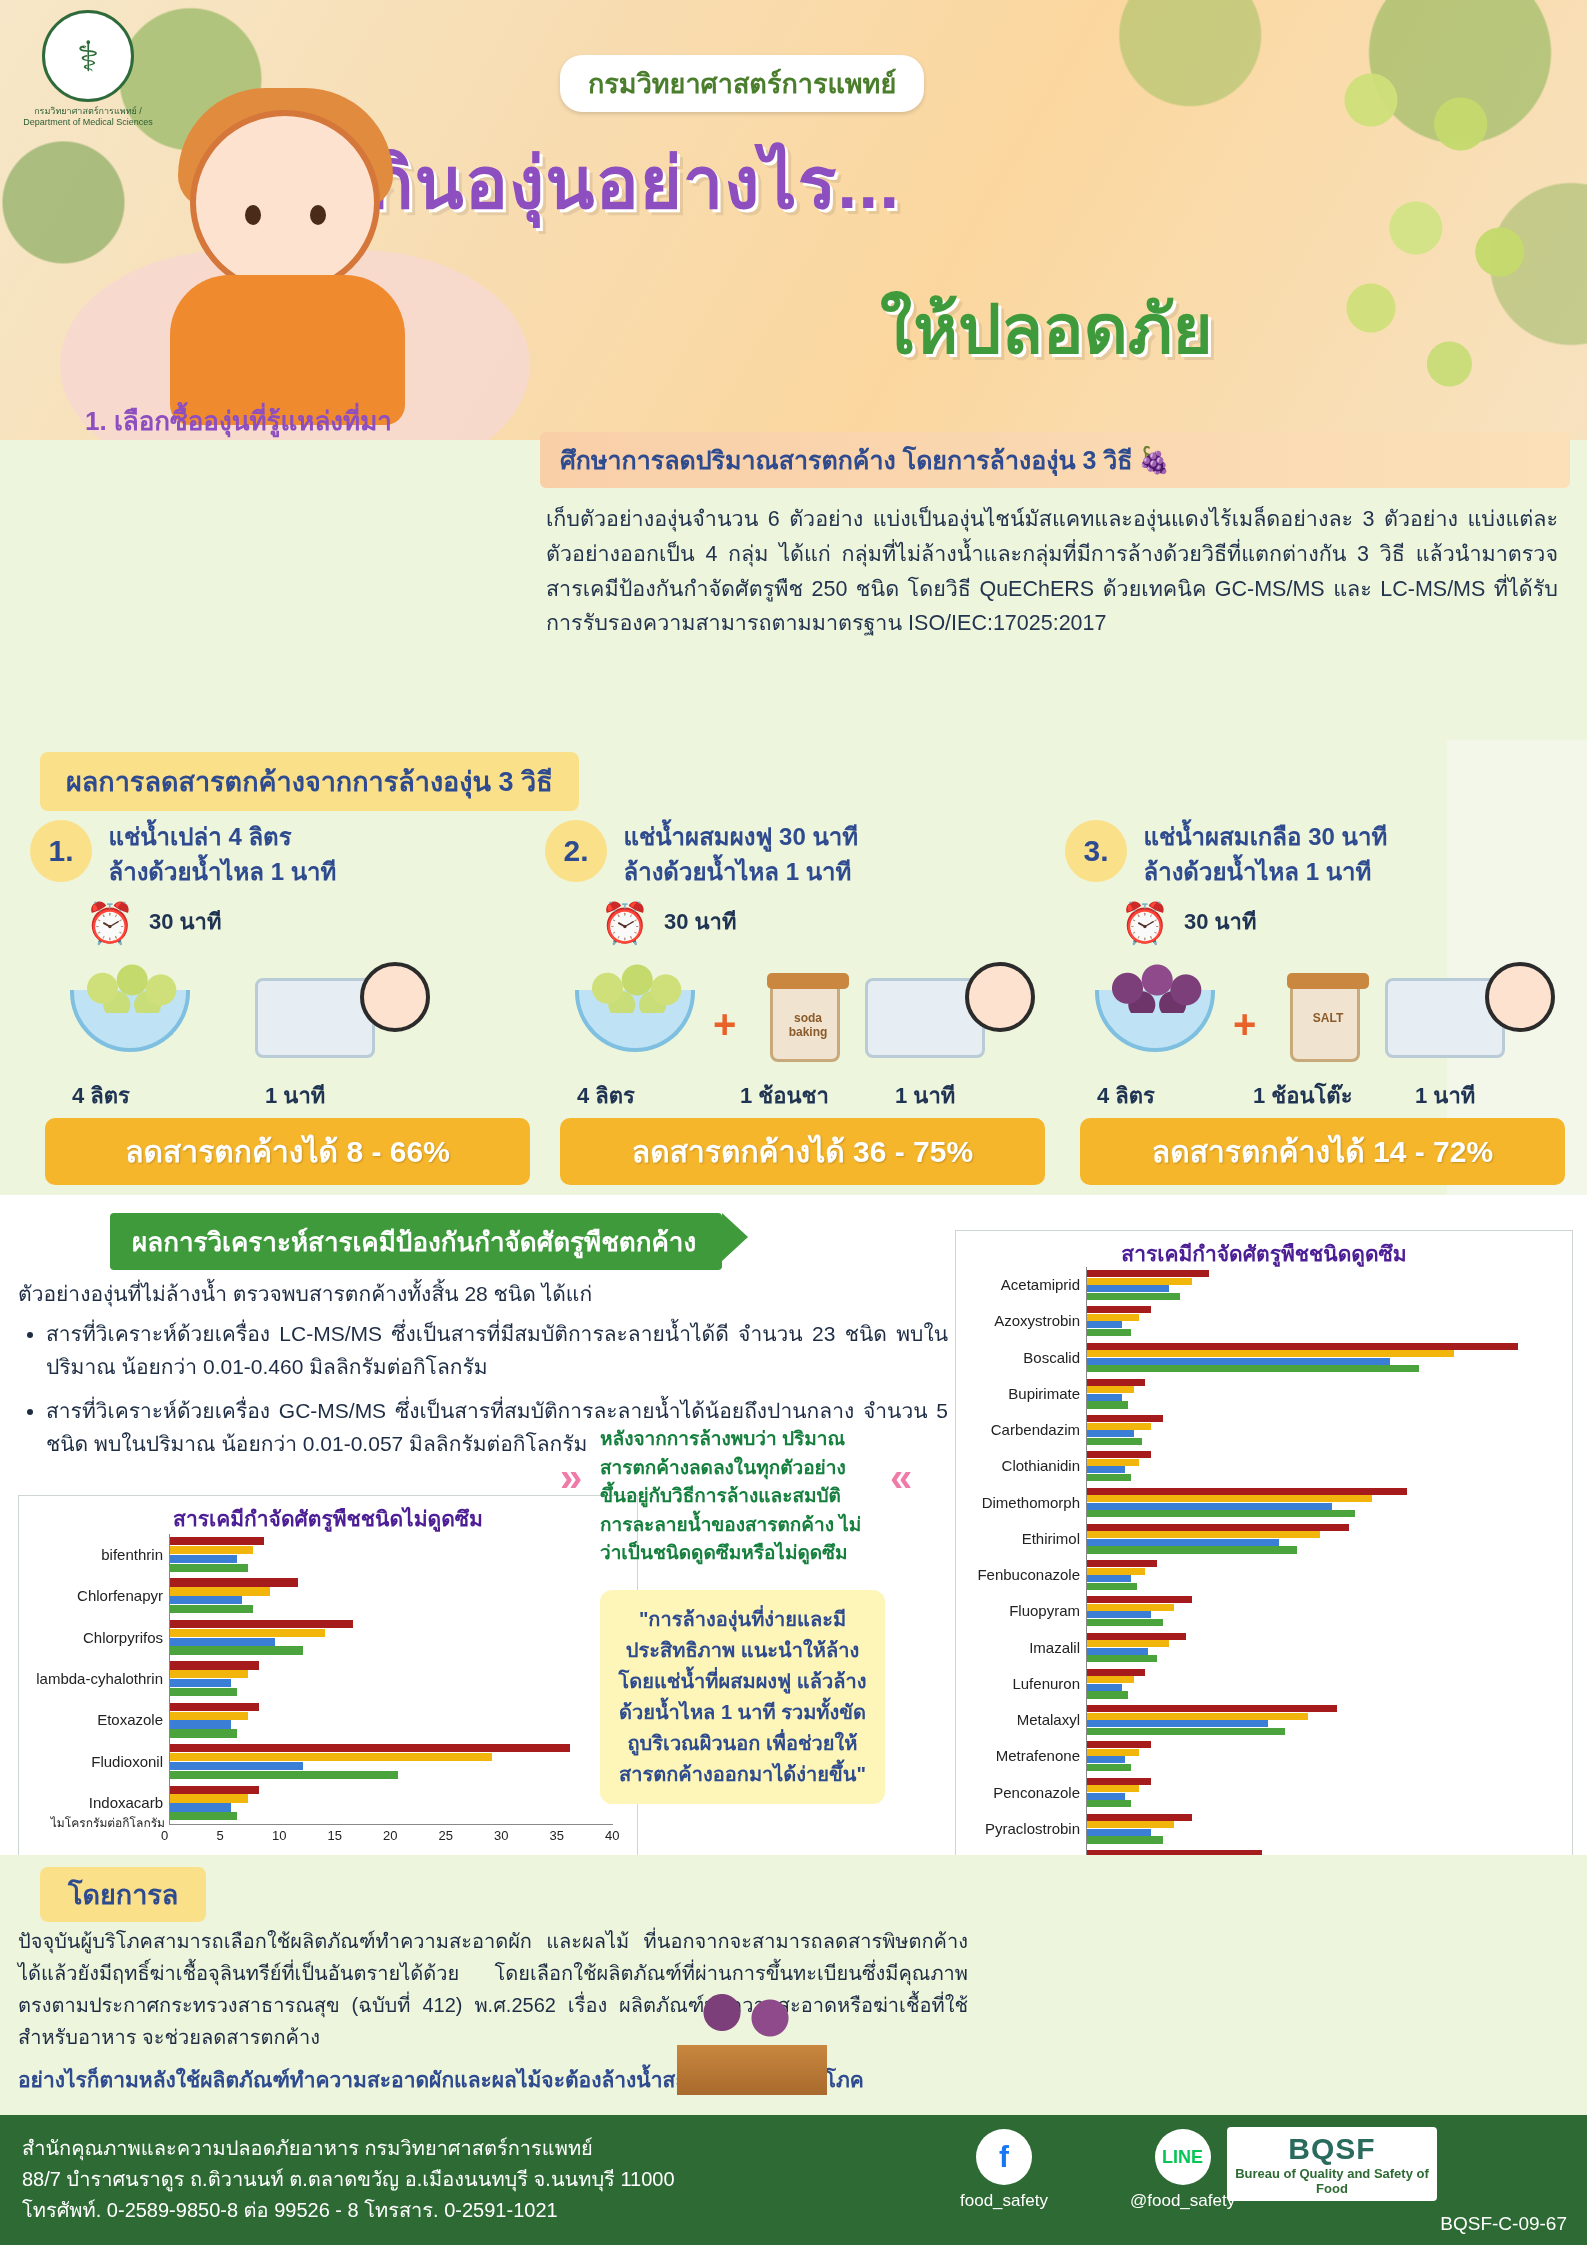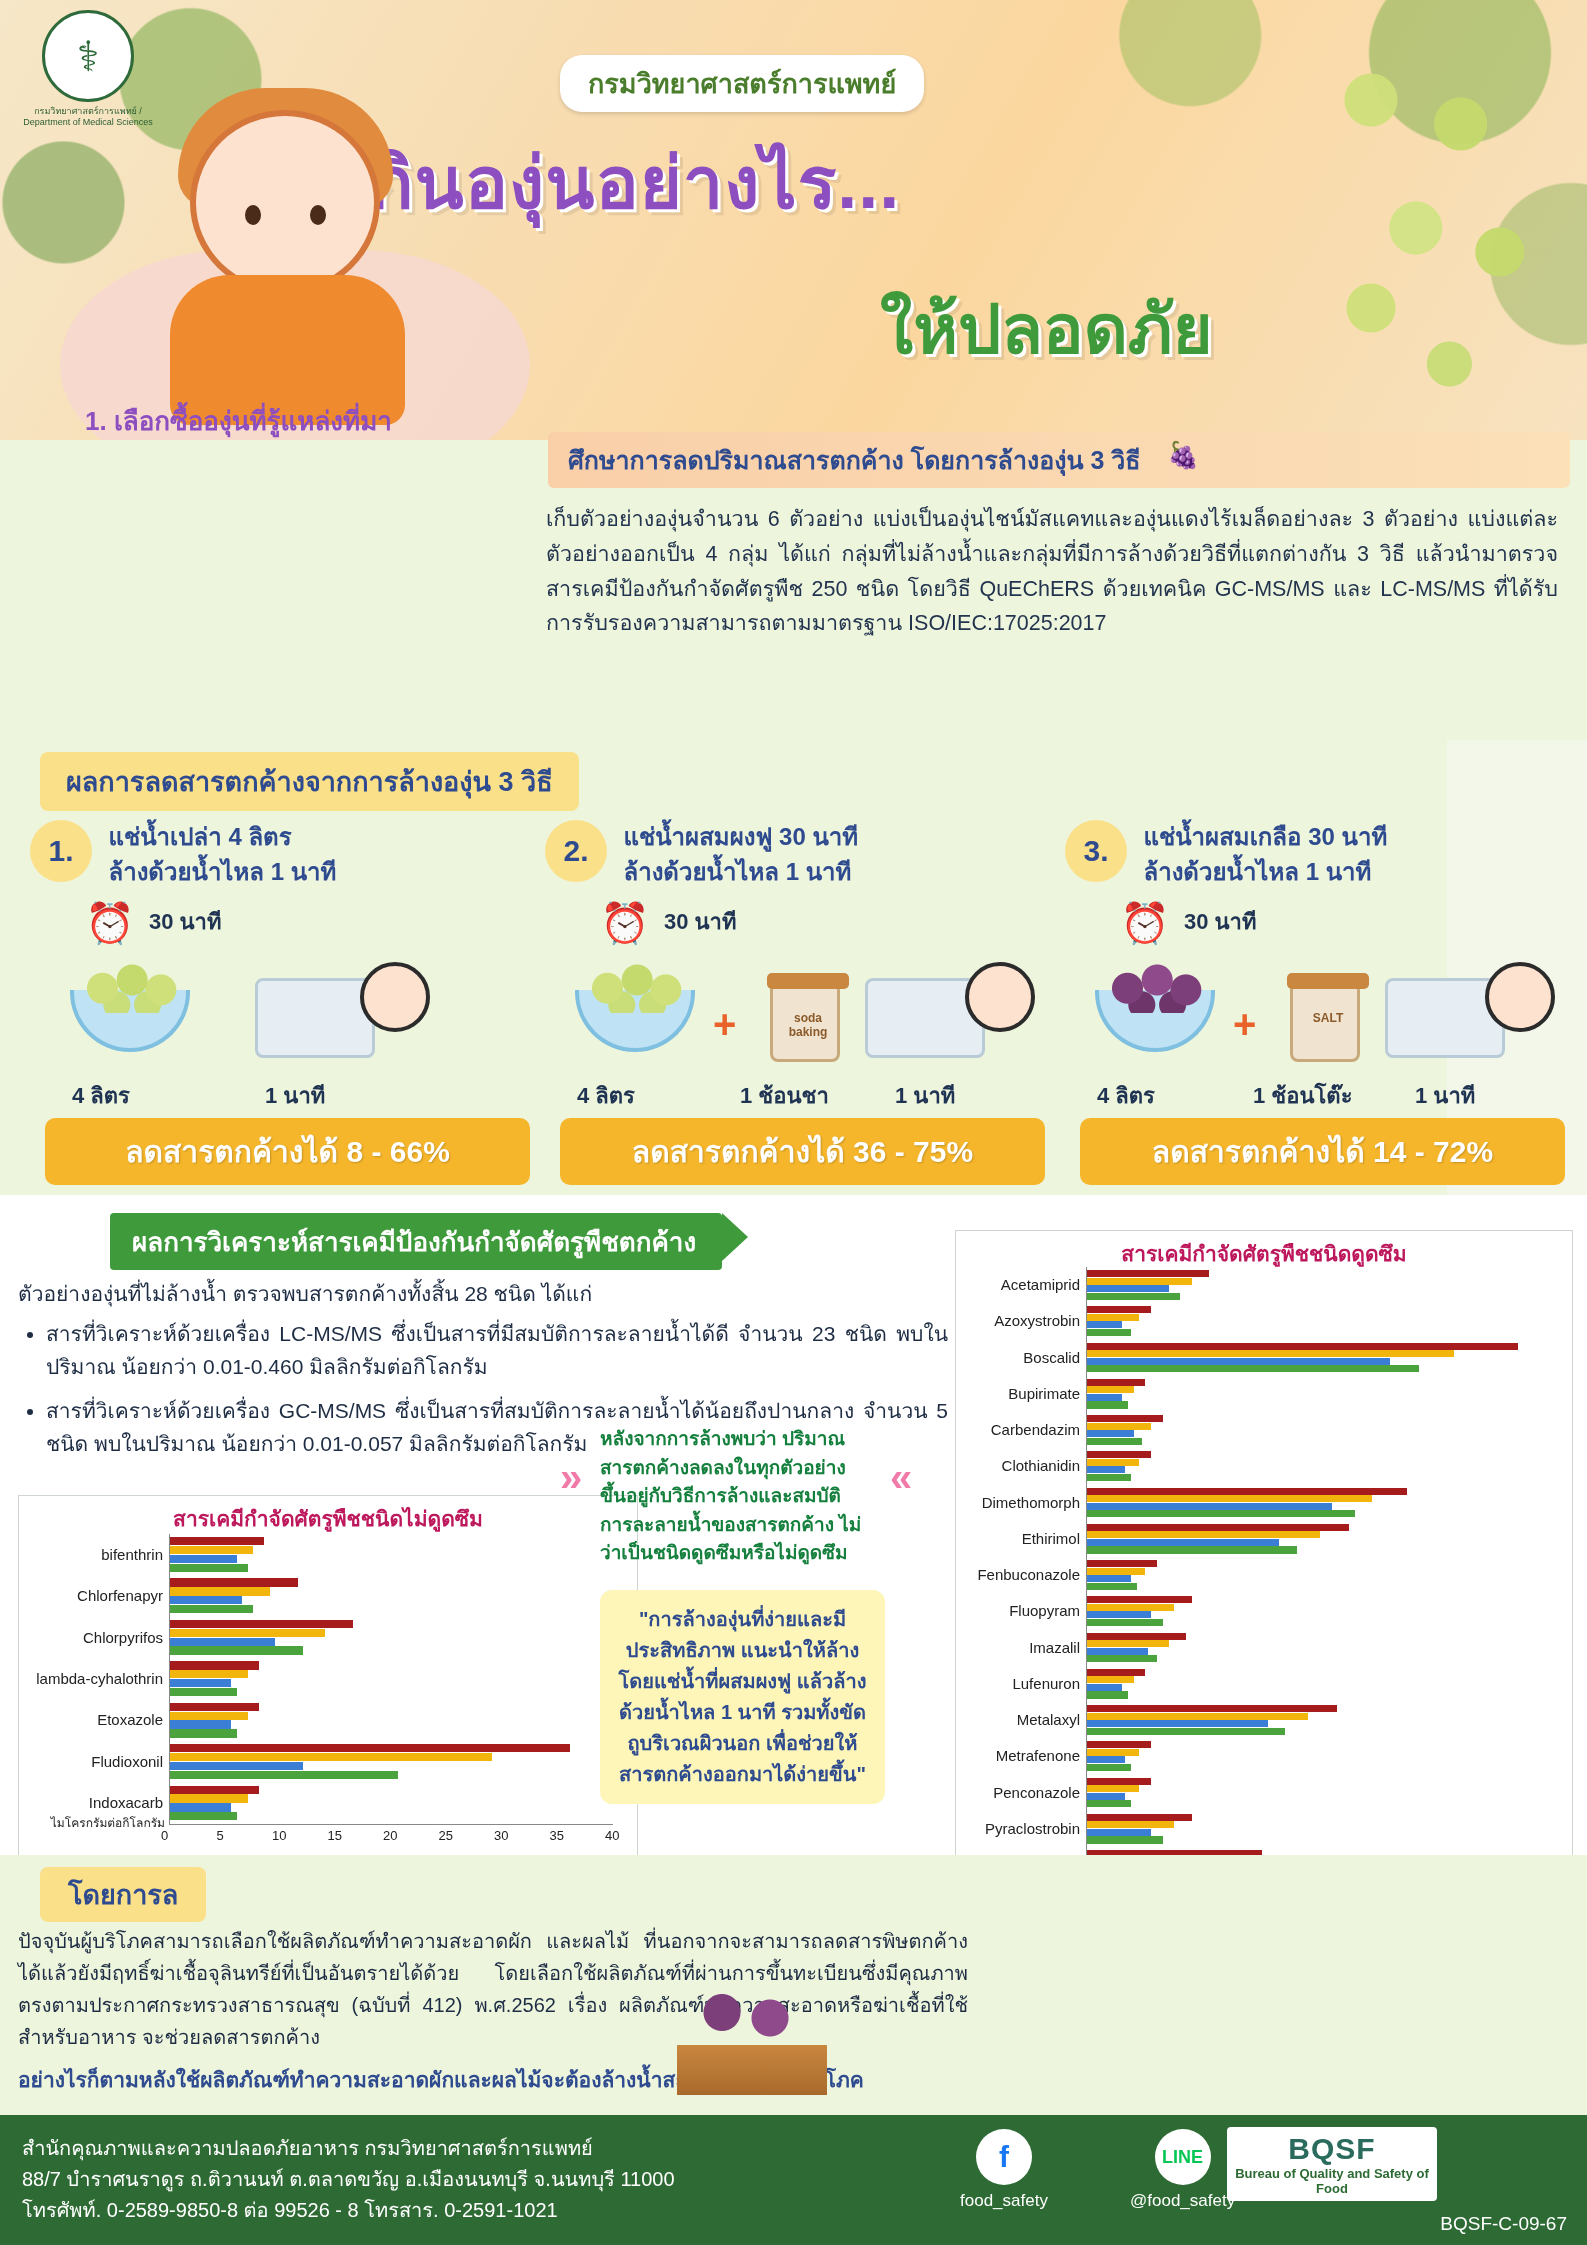--- a/index.html
+++ b/index.html
@@ -93,21 +93,21 @@
     position:absolute; font-size:26px; font-weight:bold; color:#8d4ec0; z-index:5;
   }
 
   
   .study {
     position:absolute; left:540px; top:432px; width:1030px;
   }
   .study-title{
     background:linear-gradient(90deg,#f9cfa8,#fbe0b8);
     color:#2f4b8f; font-weight:bold; font-size:25px;
-    padding:8px 20px; border-radius:6px; display:flex; gap:27px;margin-left:8px;
+    padding:8px 20px; border-radius:6px; display:flex; align-items:center; gap:6px;
   }
   .study-body{
     font-size:21.5px; color:#23344f; line-height:1.62; padding:14px 12px 0 6px;
     text-align:justify;
   }
 
   
   .results-wrap{ position:absolute; left:0; top:730px; width:1447px; height:470px; background:#eef5dd;}
   .results-title{
     position:absolute; left:40px; top:22px;
@@ -166,21 +166,21 @@
   .an-title:after{
     content:""; position:absolute; right:-26px; top:0; border-left:26px solid #3f9a3c;
     border-top:24px solid transparent; border-bottom:24px solid transparent;
   }
   .an-text{ position:absolute; left:18px; top:82px; width:930px; font-size:21px; color:#1e2d44; line-height:1.6;}
   .an-bullets{ margin:6px 0 0 0; padding-left:28px;}
   .an-bullets li{ margin-bottom:10px; text-align:justify;}
 
   
   .chart-box{ position:absolute; border:1px solid #cfd6cf; background:#ffffff; }
-  .chart-title{ text-align:center; font-weight:bold; font-size:21px; color:#be185d; padding:6px 0 2px;}
+  .chart-title{ text-align:center; font-weight:bold; font-size:21px; color:#4c1d95; padding:6px 0 2px;}
   .chart-area{ position:relative; }
   .cat-label{ position:absolute; right:100%; white-space:nowrap; font-size:15px; color:#222; padding-right:6px; text-align:right;}
   .bar{ position:absolute; height:6px; }
   .axis-line{ position:absolute; background:#888; }
   .tick-lbl{ position:absolute; font-size:13px; color:#222;}
   .legend{ display:flex; gap:16px; justify-content:center; font-size:14px; margin-top:4px;}
   .legend i{ display:inline-block;width:14px;height:10px;margin-right:5px;}
 
   .mid-note{ position:absolute; left:600px; top:1425px; width:270px; font-size:19px; font-weight:bold; color:#15803d; line-height:1.5;}
   .quote-box{

